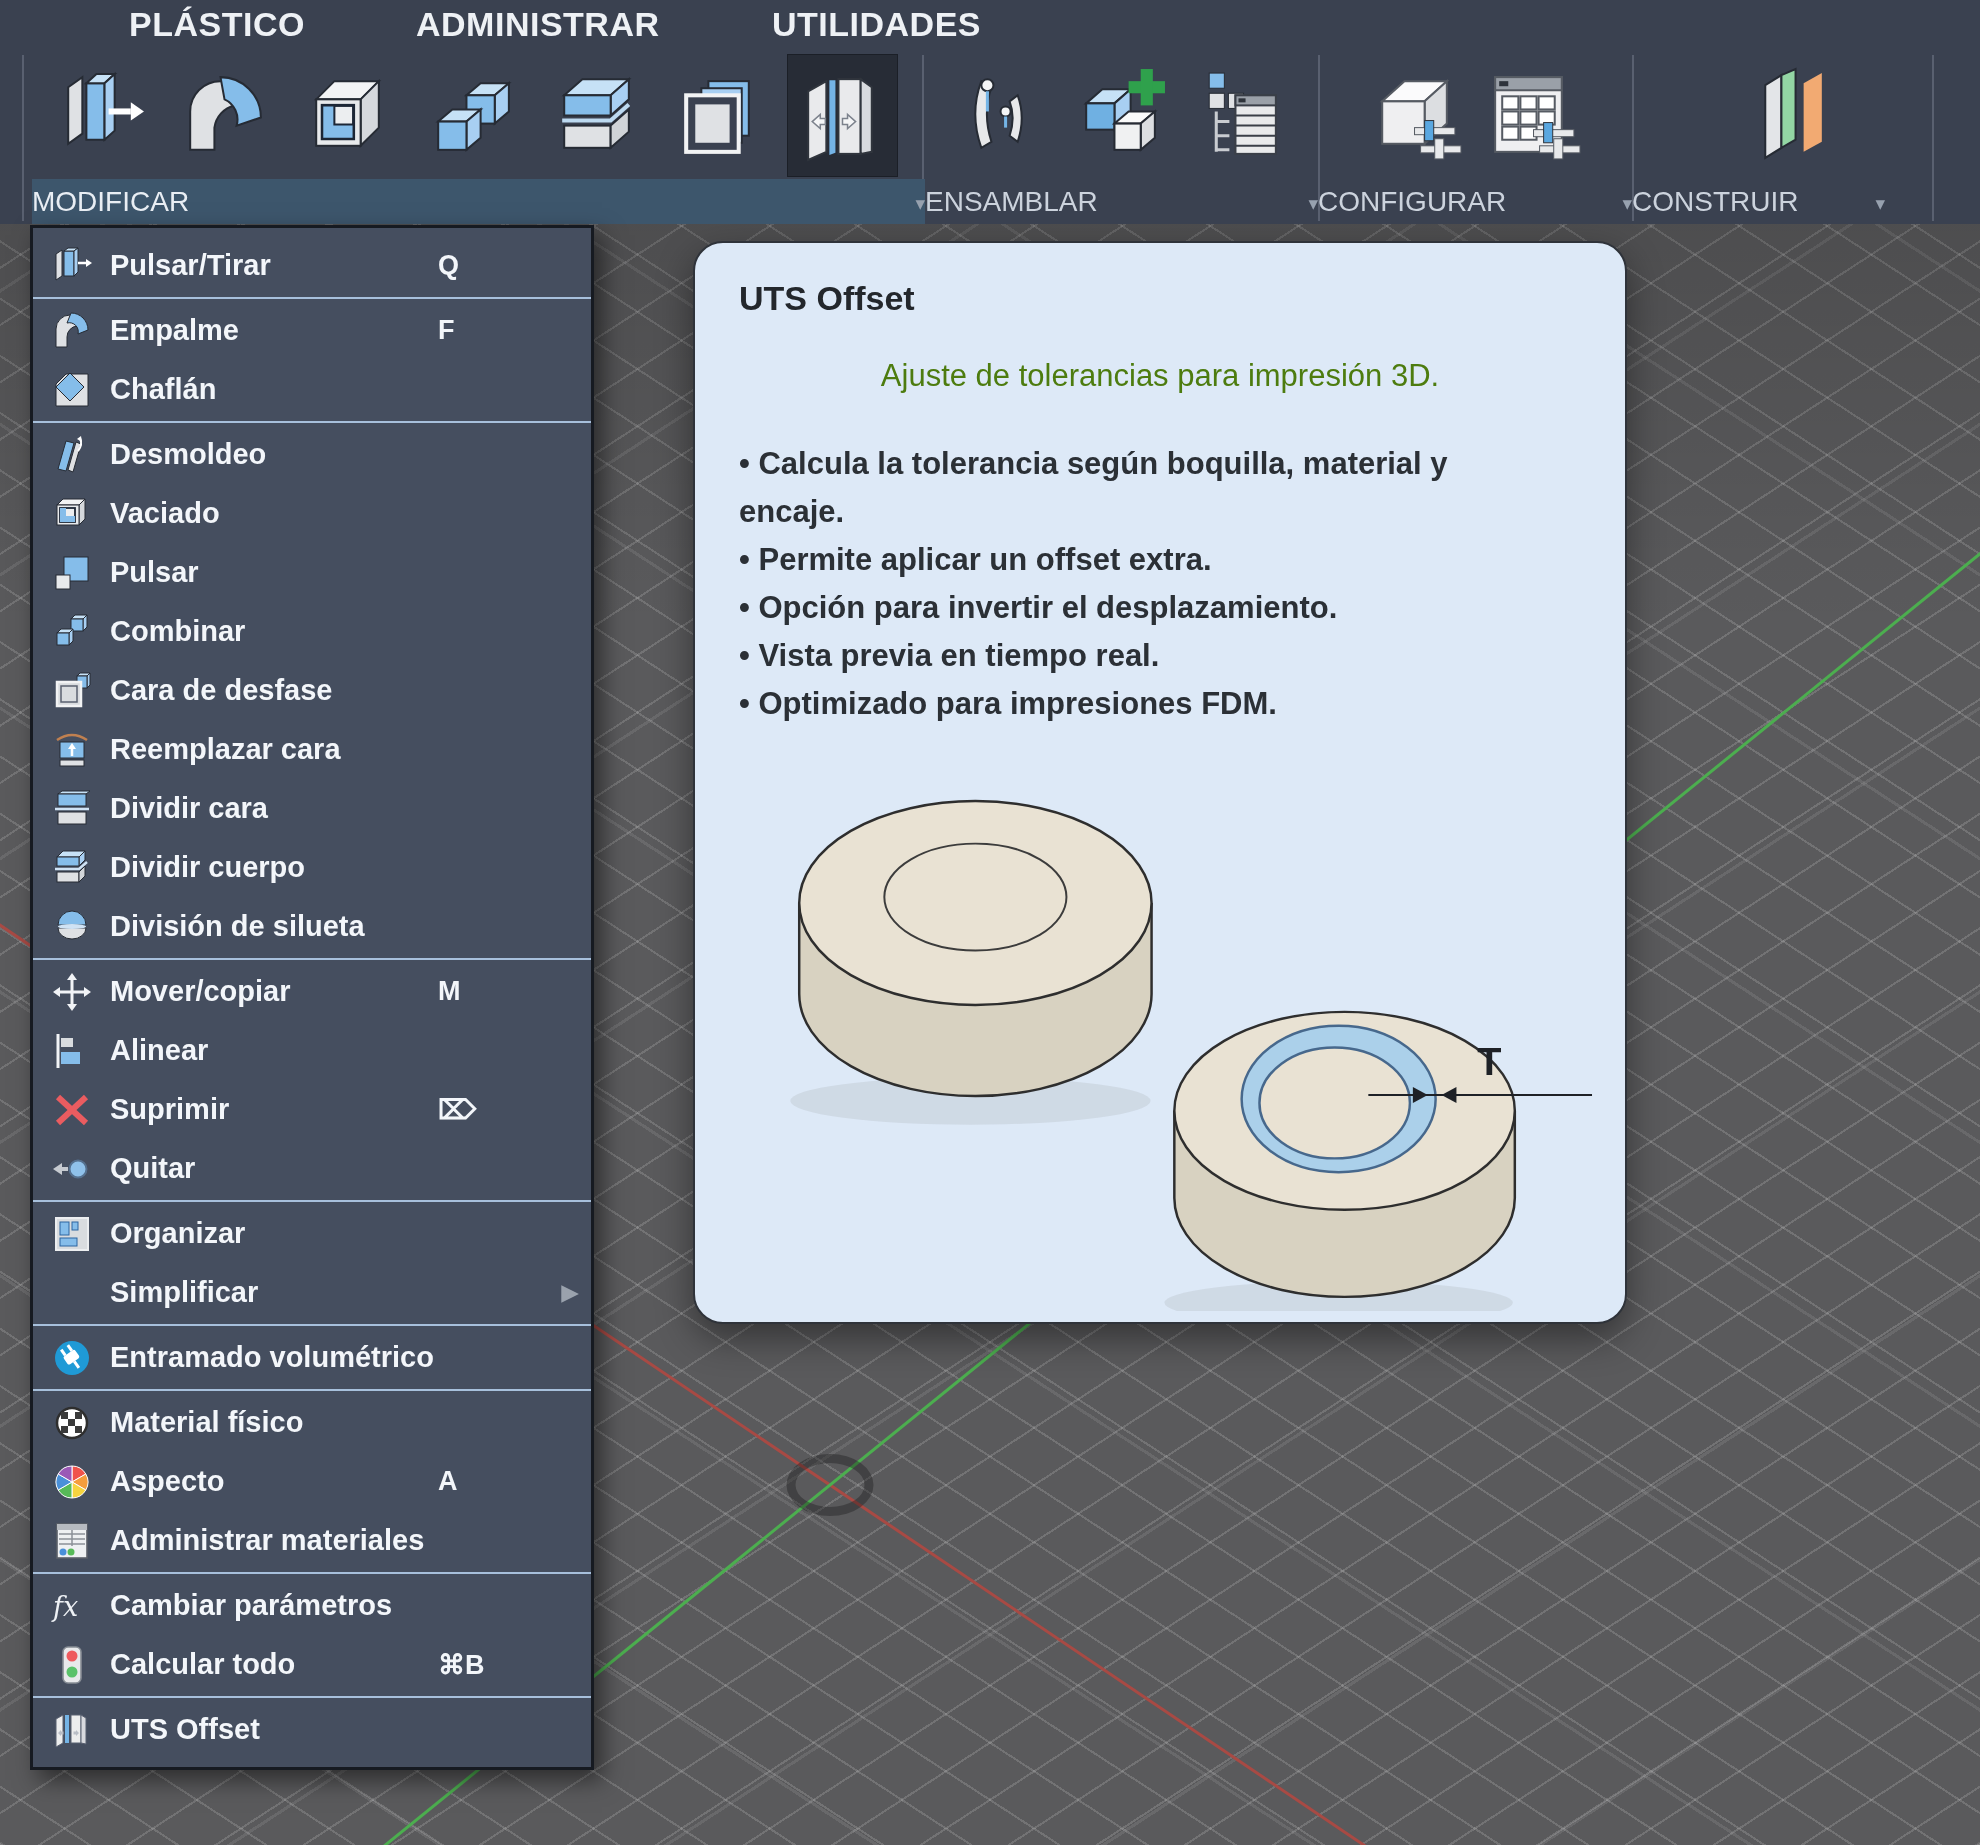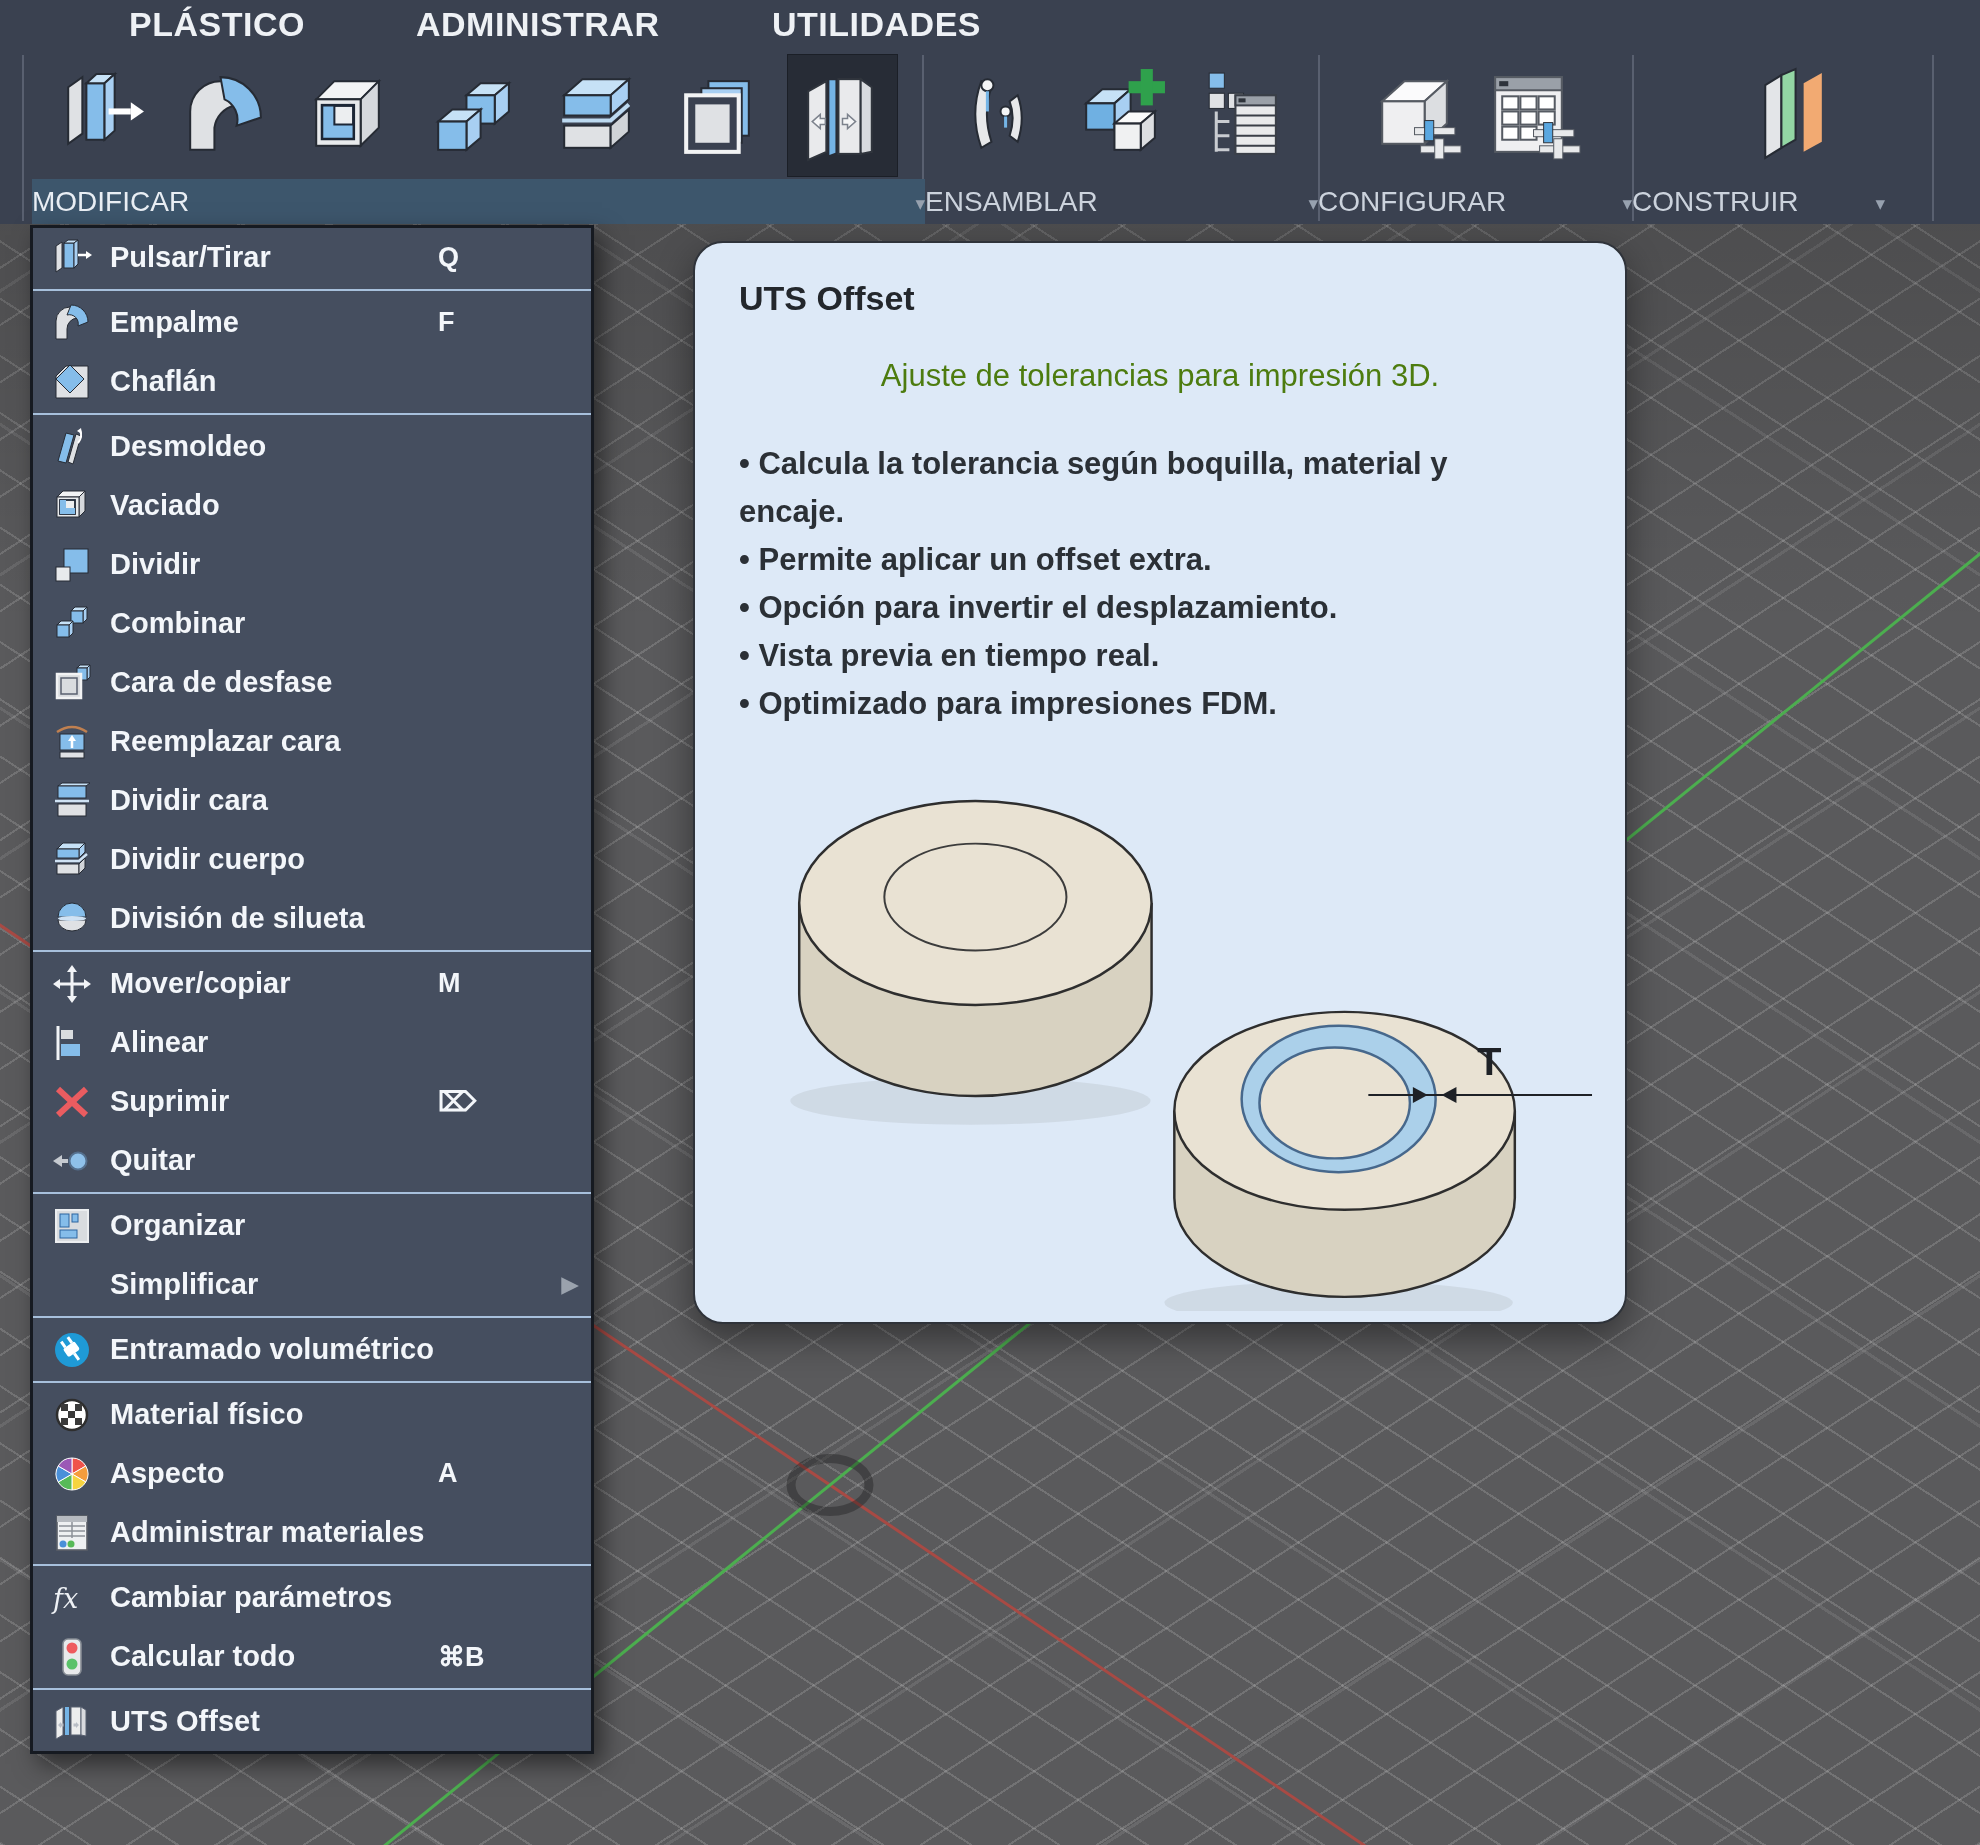--- a/index.html
+++ b/index.html
@@ -37,21 +37,21 @@
   .slot.selected{background:#272c36;outline:1px solid #1b1f27;}
   .g0{left:44px;gap:15px;} .g1{left:943px;gap:12px;} .g2{left:1358px;gap:10px;} .g3{left:1735px;}
   .grplabel{position:absolute;top:179px;height:45px;display:flex;align-items:center;justify-content:space-between;
             color:#ccd3dd;font-weight:normal;font-size:28px;cursor:default;}
   .grplabel .caret{color:#97a1af;font-size:19px;margin-left:12px;margin-top:4px;}
   .grplabel.hl{background:#3d566c;color:#e9eef4;}
   
   .menu{
     position:absolute;left:30px;top:225px;width:564px;z-index:4;
     background:#454e5f;border:3px solid #161a21;box-sizing:border-box;
-    padding:0 0;box-shadow:8px 10px 22px rgba(0,0,0,.5);
+    padding:8px 0;box-shadow:8px 10px 22px rgba(0,0,0,.5);
   }
   .mrow{height:59px;display:flex;align-items:center;padding:0 12px 0 16px;}
   .micon{width:46px;height:46px;flex:0 0 46px;display:flex;align-items:center;justify-content:center;}
   .micon svg{width:44px;height:44px;}
   .mlabel{color:#f3f6fa;font-size:29px;font-weight:bold;margin-left:15px;flex:1;white-space:nowrap;}
   .mshort{width:115px;color:#f3f6fa;font-size:27px;font-weight:bold;flex:0 0 115px;}
   .marrow{width:26px;color:#9aa2ad;font-size:23px;text-align:right;flex:0 0 26px;}
   .msep{height:2px;background:#a7c0dc;margin:2px 0;}
   
   .panel{
@@ -353,21 +353,21 @@
       <span class="mshort"></span>
       <span class="marrow"></span>
     </div>
     <div class="mrow">
       <span class="micon">
         <svg viewBox="0 0 44 44" xmlns="http://www.w3.org/2000/svg">
           <rect x="14" y="6" width="24" height="24" fill="#85bdea" stroke="#262b34"></rect>
    <rect x="6" y="24" width="14" height="14" fill="#e8eaec" stroke="#262b34"></rect>
         </svg>
       </span>
-      <span class="mlabel">Dividir</span>
+      <span class="mlabel">Pulsar</span>
       <span class="mshort"></span>
       <span class="marrow"></span>
     </div>
     <div class="mrow">
       <span class="micon">
         <svg viewBox="0 0 44 44" xmlns="http://www.w3.org/2000/svg">
           <g stroke="#262b34">
             <polygon points="21,9 25,5 37,5 33,9" fill="#c6e1f6"></polygon>
             <polygon points="33,9 37,5 37,17 33,21" fill="#a8cff2"></polygon>
    <rect x="21" y="9" width="12" height="12" fill="#85bdea"></rect>

